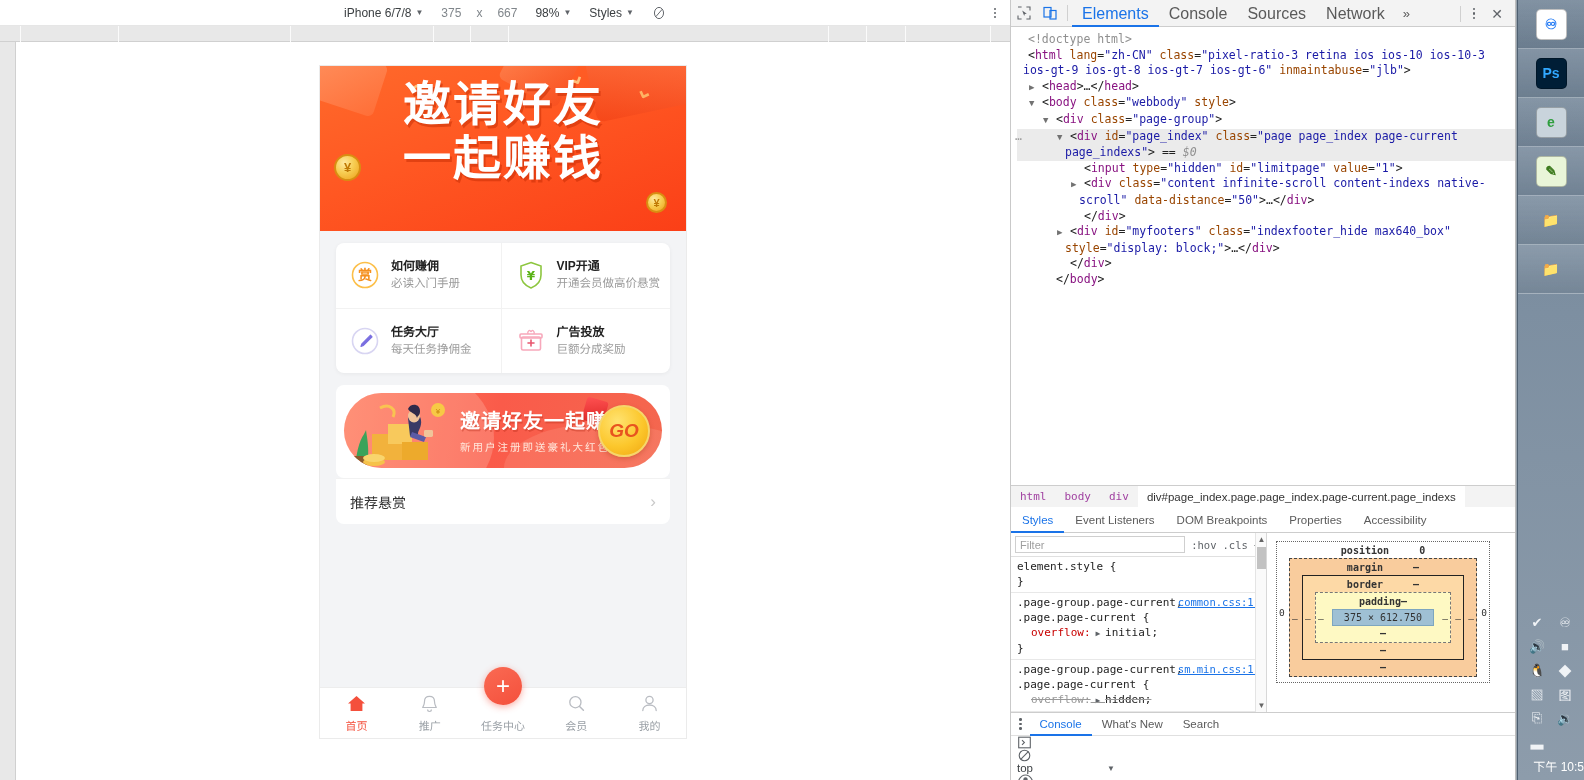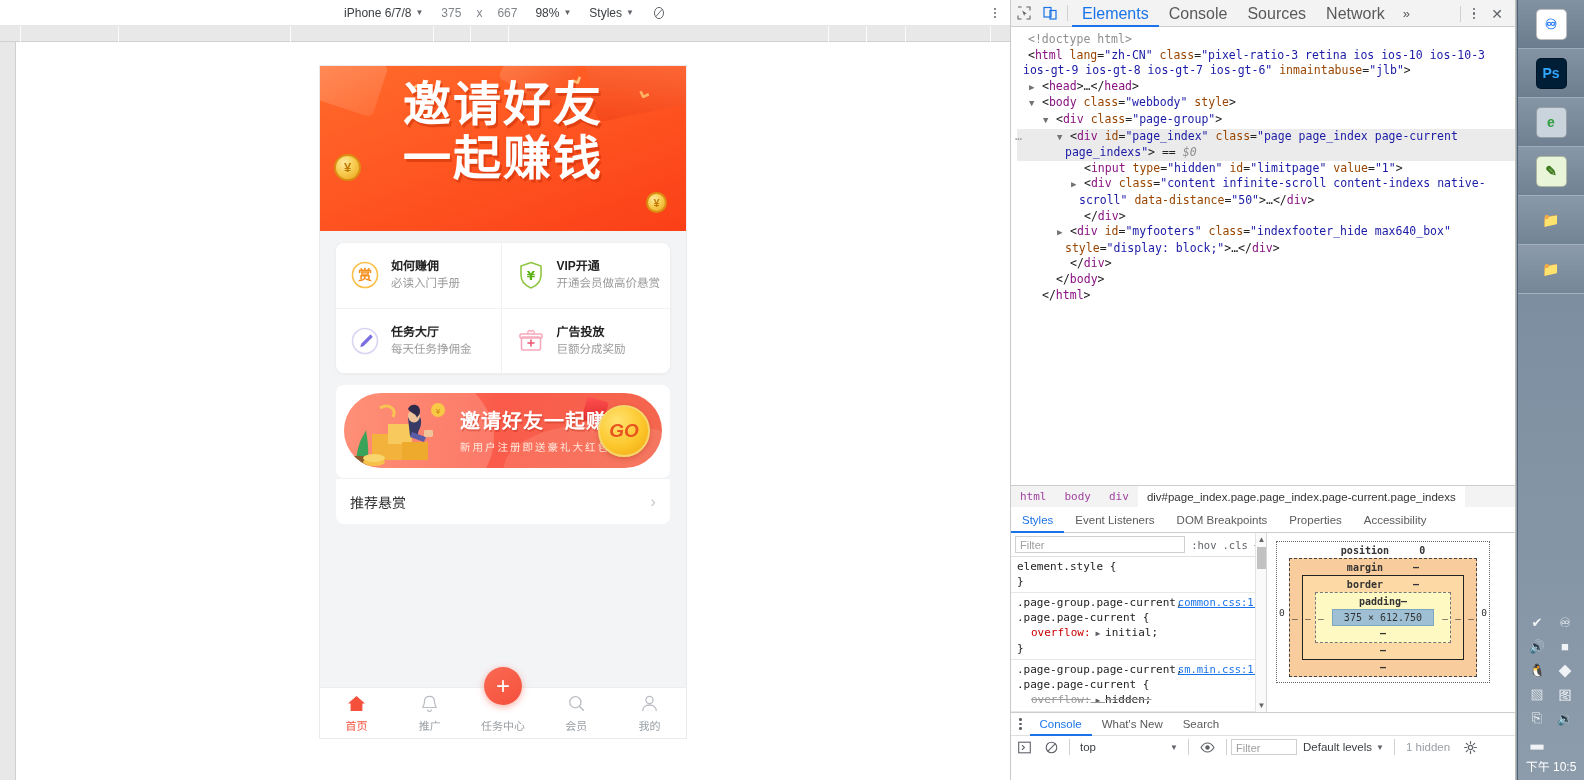--- a/index.html
+++ b/index.html
@@ -256,40 +256,40 @@
 
   #drawer {
     position:absolute; left:0; right:0; top:712px; height:68px;
     border-top:1px solid #cdcdcd; background:#fff;
   }
   #drawer-tabs { height:23px; display:flex; align-items:center; border-bottom:1px solid #e0e0e0; position:relative;}
   #drawer-tabs .dk { display:flex; flex-direction:column; gap:2px; padding:0 8px; }
   #drawer-tabs .dk i { width:2.5px;height:2.5px;border-radius:50%;background:#5f6368; }
   #drawer-tabs .dtab { padding:0 10px; height:23px; line-height:23px; font-size:11.5px; color:#5a5a5a; }
   #drawer-tabs .dtab.active { color:#1a73e8; box-shadow:inset 0 -2px 0 #1a73e8; }
-  #console-toolbar { height:22px; display:flex; align-items:center; gap:0; font-size:11.5px; color:#3c4043; }
+  #console-toolbar { height:22px; display:flex; gap:0; font-size:11.5px; color:#3c4043;flex-direction:column; }
   #console-toolbar .ctitem { padding:0 7px; display:flex; align-items:center; gap:4px; }
   #console-toolbar .ctsel { padding:0 6px; min-width:92px; display:flex; align-items:center; justify-content:space-between; }
   #console-filter { border:1px solid #cfcfcf; height:16px; width:66px; font-size:11px; color:#9e9e9e; padding:0 4px; line-height:16px; }
   .hidden-count { color:#9aa0a6; }
 
   
   #taskbar {
     position:absolute; left:1517px; top:0; width:67px; height:780px;
     background:linear-gradient(180deg,#6f8295 0%,#7d8fa1 40%,#8d9cab 100%);
     border-left:1px solid #4f6071;
   }
   .tb-slot { height:49px; border-bottom:1px solid rgba(255,255,255,.22); display:flex; align-items:center; justify-content:center;
      background:linear-gradient(180deg,rgba(255,255,255,.13),rgba(0,0,0,.06)); }
   .tb-slot .appico { width:31px; height:31px; border-radius:5px; display:flex; align-items:center; justify-content:center;
      font-size:14px; font-weight:bold; color:#fff; }
   #tray { position:absolute; left:0; right:0; bottom:0; }
   #tray-grid { display:grid; grid-template-columns:1fr 1fr; gap:2px; padding:3px 6px 0; }
   .tray-ico { height:22px; display:flex; align-items:center; justify-content:center; font-size:13px; }
-  #clock { text-align:center; color:#fff; font-size:12px; padding:4px 0 6px; white-space:nowrap; }
+  #clock { text-align:right; color:#fff; font-size:12px; padding:4px 0 6px; white-space:nowrap; }
 
   
   #dt-edge { position:absolute; left:1516px; top:0; width:1px; height:780px; background:#9aa4ad; }
 </style>
 </head>
 <body>
 
 <div id="left-pane">
 
   <div id="device-toolbar">
@@ -524,21 +524,20 @@
       <div class="dnode" style="padding-left: 20px; text-indent: -4px;"><span class="tw">▶</span><span class="punc">&lt;</span><span class="tag">head</span><span class="punc">&gt;…&lt;/</span><span class="tag">head</span><span class="punc">&gt;</span></div>
       <div class="dnode" style="padding-left: 20px; text-indent: -4px;"><span class="tw">▼</span><span class="punc">&lt;</span><span class="tag">body</span><span class="attr"> class</span><span class="punc">=</span><span class="val">"webbody"</span><span class="attr"> style</span><span class="punc">&gt;</span></div>
       <div class="dnode" style="padding-left: 34px; text-indent: -4px;"><span class="tw">▼</span><span class="punc">&lt;</span><span class="tag">div</span><span class="attr"> class</span><span class="punc">=</span><span class="val">"page-group"</span><span class="punc">&gt;</span></div>
       <div class="dnode sel" style="padding-left: 48px; text-indent: -4px;"><span class="dots" style="left: 2px;">…</span><span class="tw">▼</span><span class="punc">&lt;</span><span class="tag">div</span><span class="attr"> id</span><span class="punc">=</span><span class="val">"page_index"</span><span class="attr"> class</span><span class="punc">=</span><span class="val">"page page_index page-current page_indexs"</span><span class="punc">&gt; == </span><span class="sel-mark">$0</span></div>
       <div class="dnode" style="padding-left: 62px; text-indent: -4px;"><span class="tw"></span><span class="punc">&lt;</span><span class="tag">input</span><span class="attr"> type</span><span class="punc">=</span><span class="val">"hidden"</span><span class="attr"> id</span><span class="punc">=</span><span class="val">"limitpage"</span><span class="attr"> value</span><span class="punc">=</span><span class="val">"1"</span><span class="punc">&gt;</span></div>
       <div class="dnode" style="padding-left: 62px; text-indent: -4px;"><span class="tw">▶</span><span class="punc">&lt;</span><span class="tag">div</span><span class="attr"> class</span><span class="punc">=</span><span class="val">"content infinite-scroll content-indexs native-scroll"</span><span class="attr"> data-distance</span><span class="punc">=</span><span class="val">"50"</span><span class="punc">&gt;…&lt;/</span><span class="tag">div</span><span class="punc">&gt;</span></div>
       <div class="dnode" style="padding-left: 62px; text-indent: -4px;"><span class="tw"></span><span class="punc">&lt;/</span><span class="tag">div</span><span class="punc">&gt;</span></div>
       <div class="dnode" style="padding-left: 48px; text-indent: -4px;"><span class="tw">▶</span><span class="punc">&lt;</span><span class="tag">div</span><span class="attr"> id</span><span class="punc">=</span><span class="val">"myfooters"</span><span class="attr"> class</span><span class="punc">=</span><span class="val">"indexfooter_hide max640_box"</span><span class="attr"> style</span><span class="punc">=</span><span class="val">"display: block;"</span><span class="punc">&gt;…&lt;/</span><span class="tag">div</span><span class="punc">&gt;</span></div>
       <div class="dnode" style="padding-left: 48px; text-indent: -4px;"><span class="tw"></span><span class="punc">&lt;/</span><span class="tag">div</span><span class="punc">&gt;</span></div>
       <div class="dnode" style="padding-left: 34px; text-indent: -4px;"><span class="tw"></span><span class="punc">&lt;/</span><span class="tag">body</span><span class="punc">&gt;</span></div>
-      <div class="dnode" style="padding-left: 20px; text-indent: -4px;"><span class="tw"></span><span class="punc">&lt;/</span><span class="tag">html</span><span class="punc">&gt;</span></div>
     </div>
 
   <div id="breadcrumb">
       <div class="crumb">html</div>
       <div class="crumb">body</div>
       <div class="crumb">div</div>
       <div class="crumb last">div#page_index.page.page_index.page-current.page_indexs</div>
     </div>
 
   <div id="styles-tabs">

